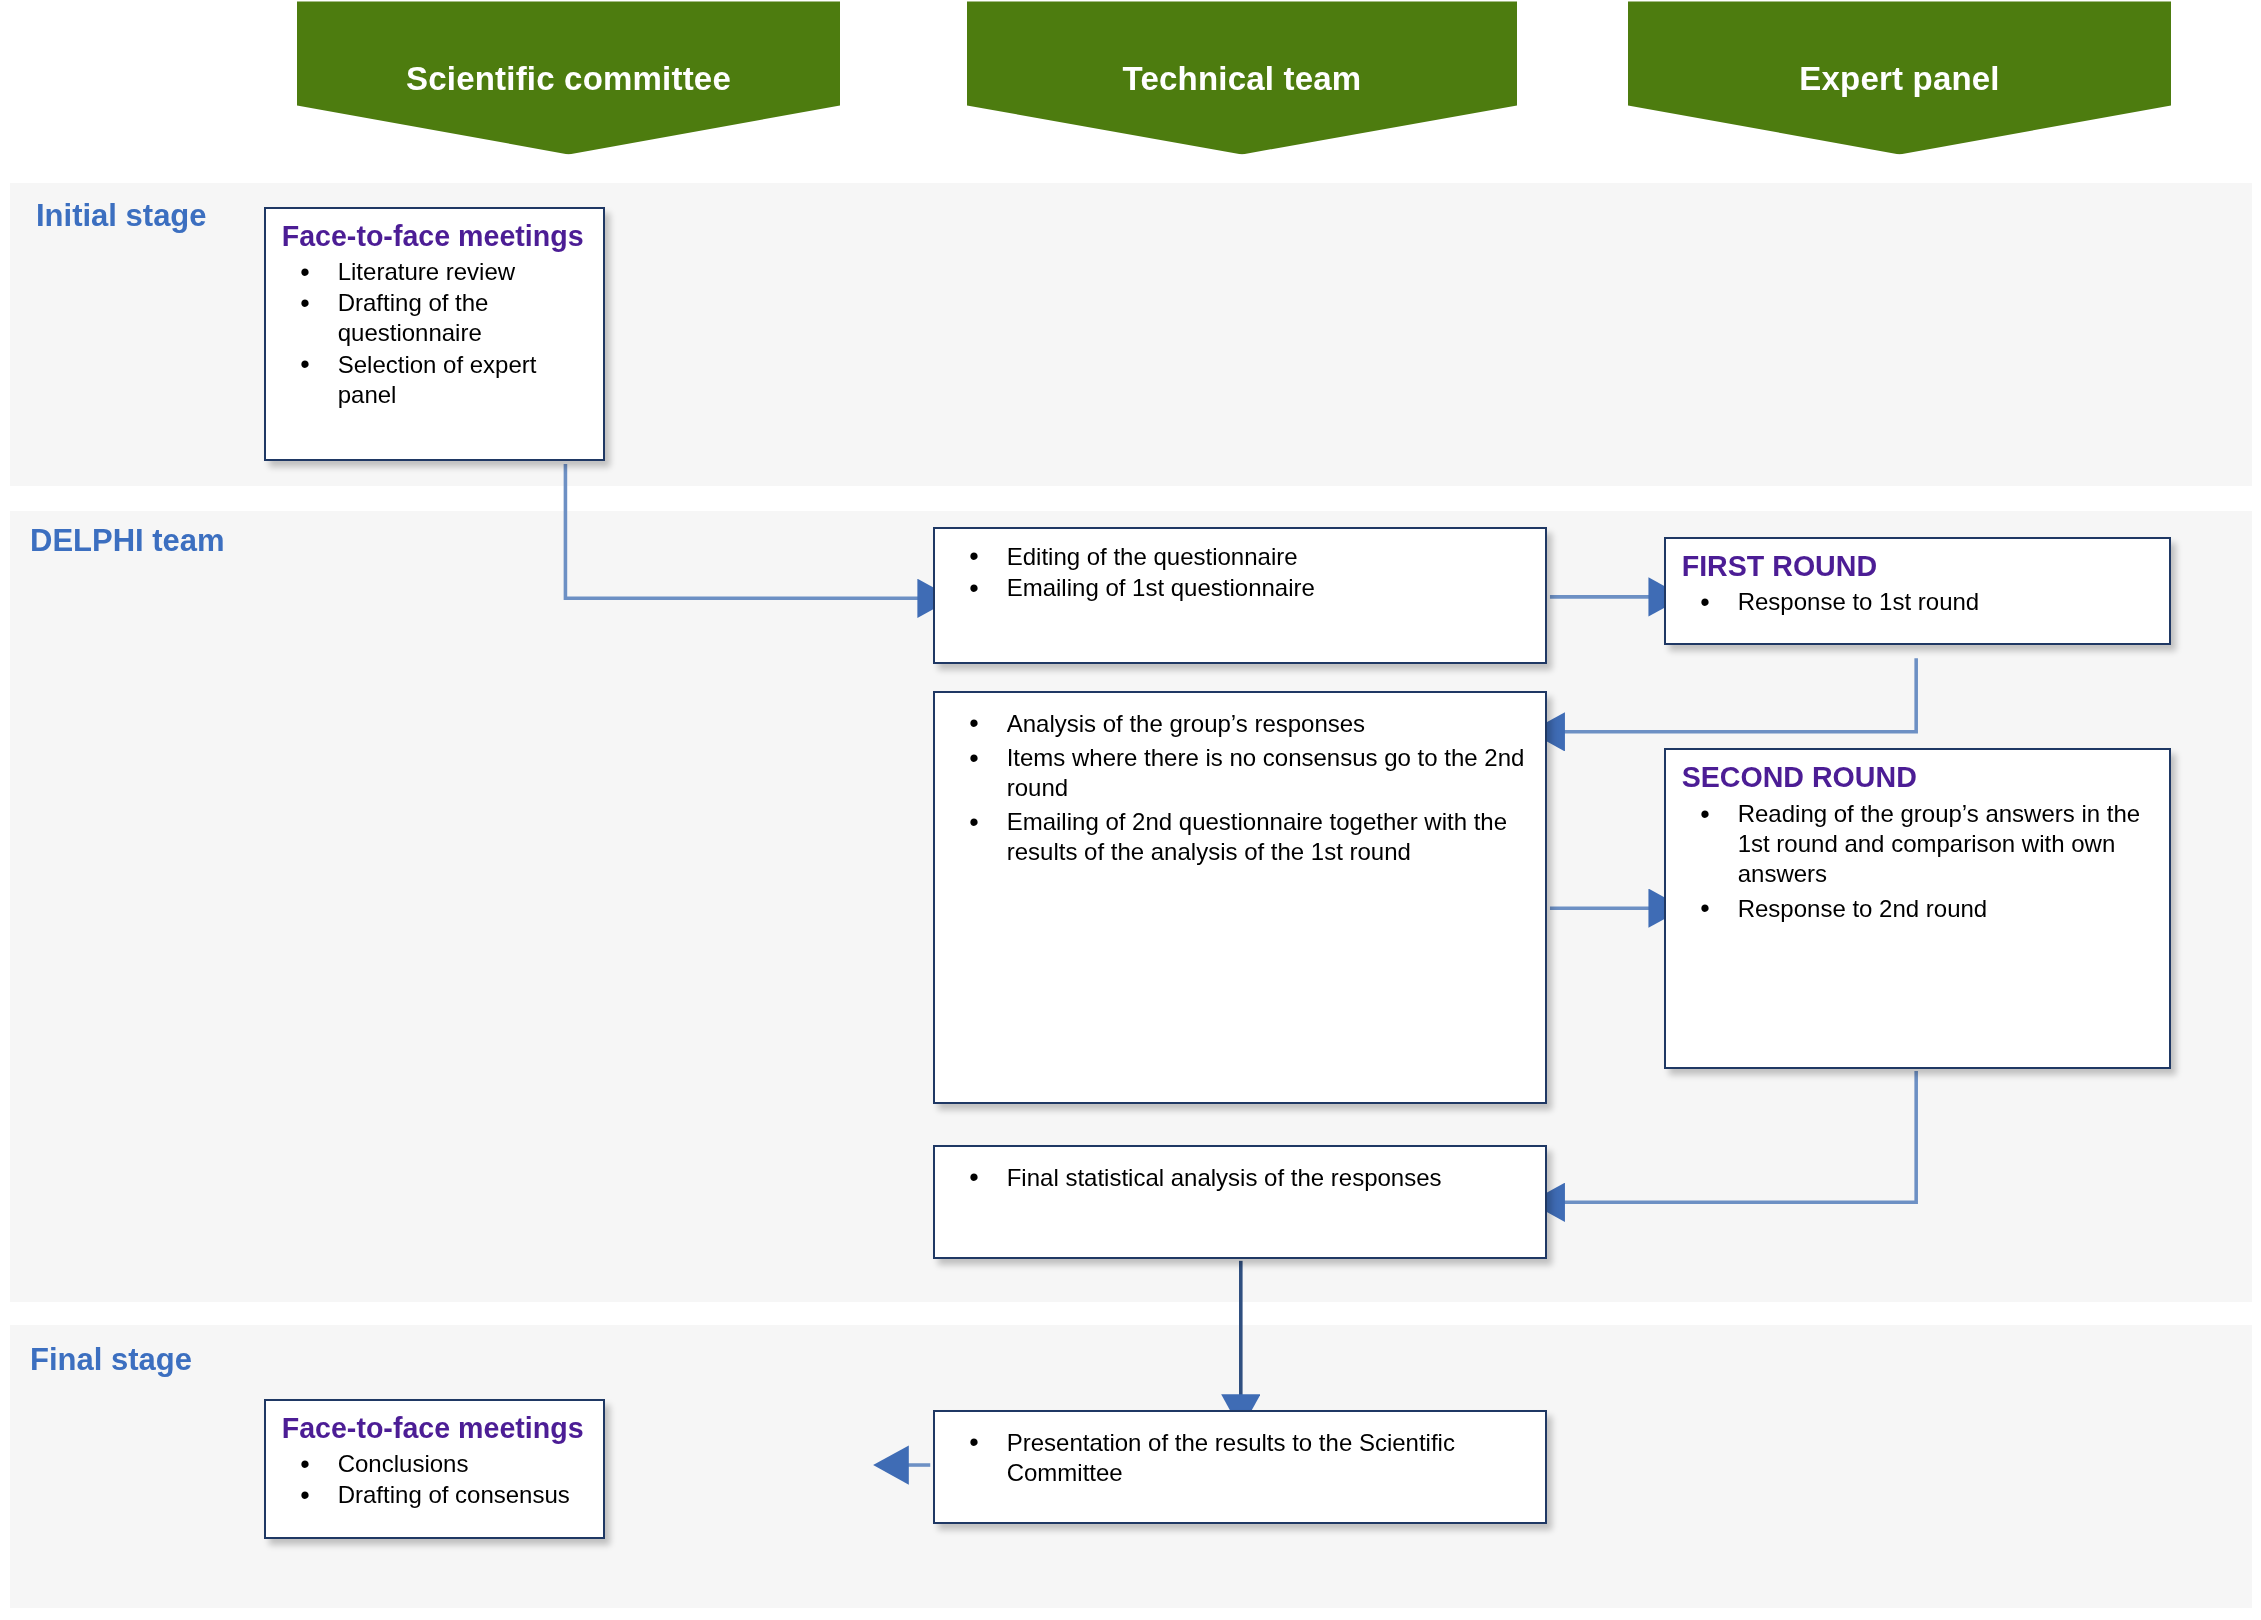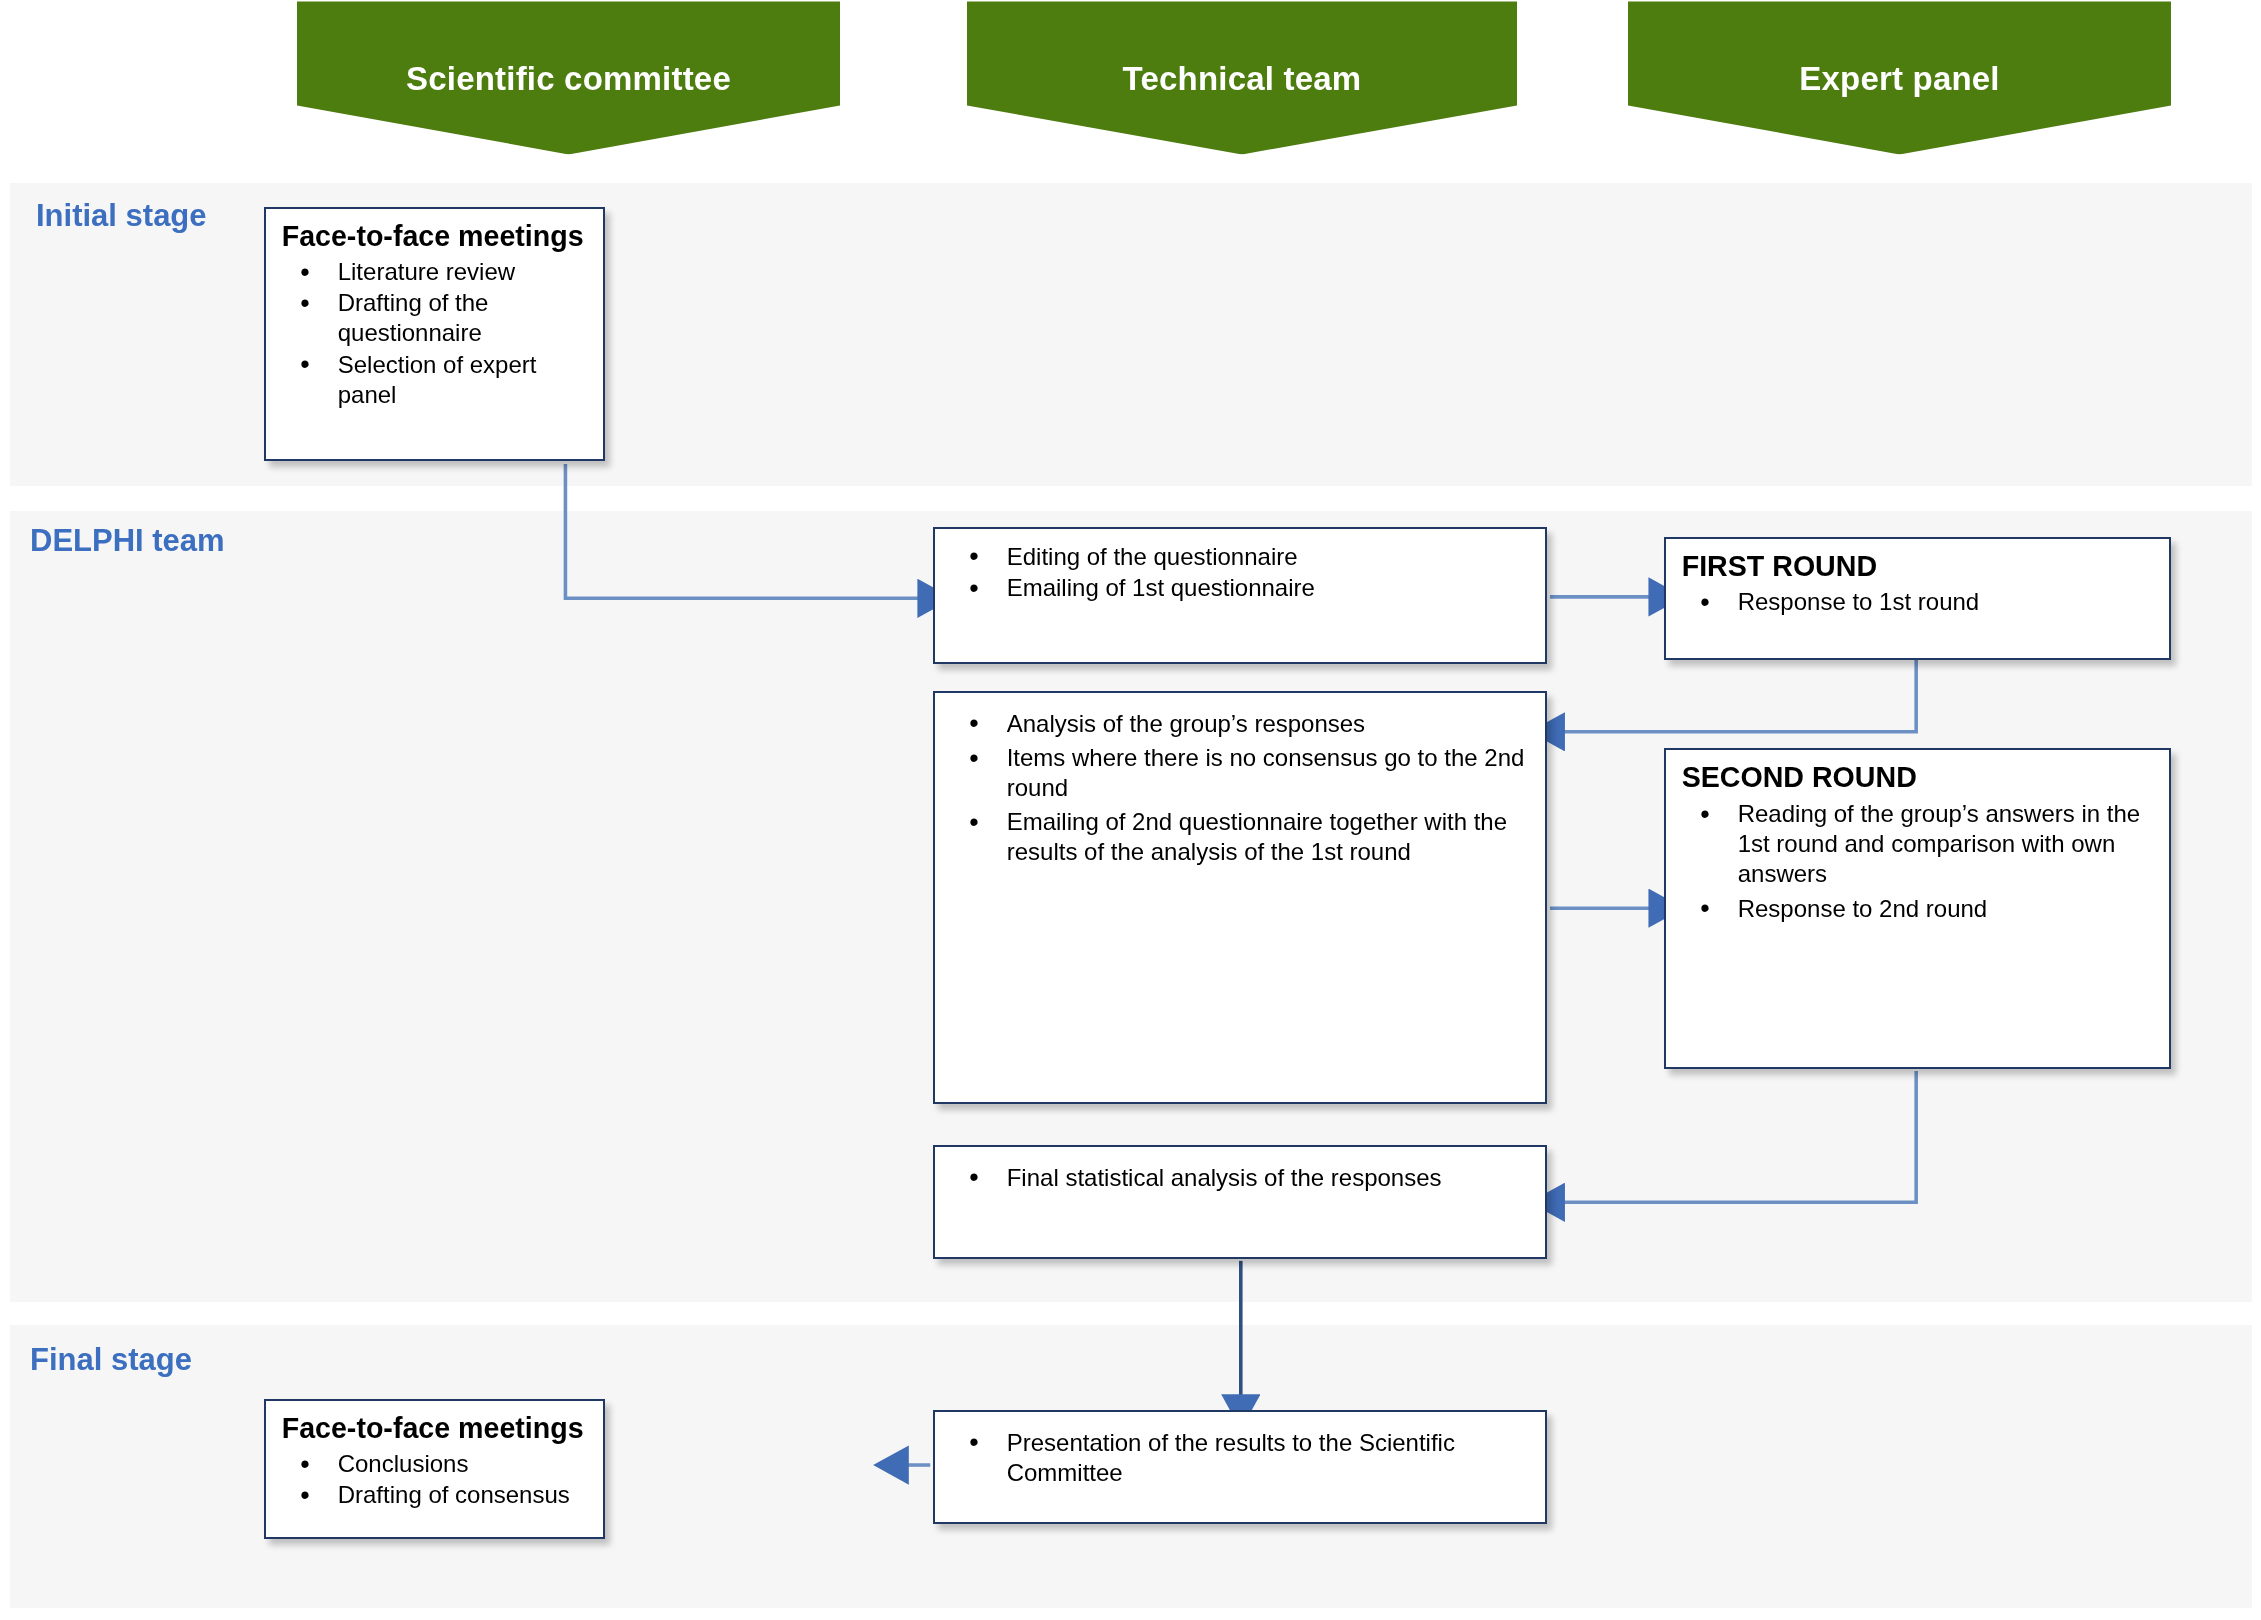--- a/index.html
+++ b/index.html
@@ -43,39 +43,39 @@
 
   
   .box{
     position:absolute;background:#ffffff;
     border:2.9px solid #1f3864;
     box-sizing:border-box;
     box-shadow:5px 5.7px 6.4px rgba(0,0,0,0.22);
     padding:11.4px 15.7px;
   }
   .box-title{
-    font-weight:bold;font-size:28.6px;color:#000000;
+    font-weight:bold;font-size:28.6px;color:#4c1d95;
     margin:0 0 2.9px 0;line-height:1.18;
   }
   ul.bul{list-style:none;margin:0;padding:0;}
   ul.bul > li{
     position:relative;padding-left:56px;
     font-size:24px;line-height:1.25;color:#000;
     margin:4.3px 0;
   }
   ul.bul > li::before{
     content:"\2022";position:absolute;left:18.6px;top:-1.4px;
     font-size:27px;line-height:1.25;color:#000;
   }
   ul.bul.tight > li{margin:1.4px 0;}
 
   
   #box-initial-meetings{left:264px;top:207px;width:341px;height:254px;}
   #box-edit-quest      {left:933px;top:527px;width:614px;height:137px;}
-  #box-first-round     {left:1664px;top:537px;width:507px;height:123px;}
+  #box-first-round     {left:1664px;top:537px;width:507px;height:108px;}
   #box-analysis        {left:933px;top:691px;width:614px;height:413px;}
   #box-second-round    {left:1664px;top:748px;width:507px;height:321px;}
   #box-final-stats     {left:933px;top:1145px;width:614px;height:114px;}
   #box-presentation    {left:933px;top:1410px;width:614px;height:114px;}
   #box-final-meetings  {left:264px;top:1399px;width:341px;height:140px;}
 
   
   svg.links{position:absolute;left:0;top:0;width:2261px;height:1620px;
             pointer-events:none;overflow:visible;}
 </style>

